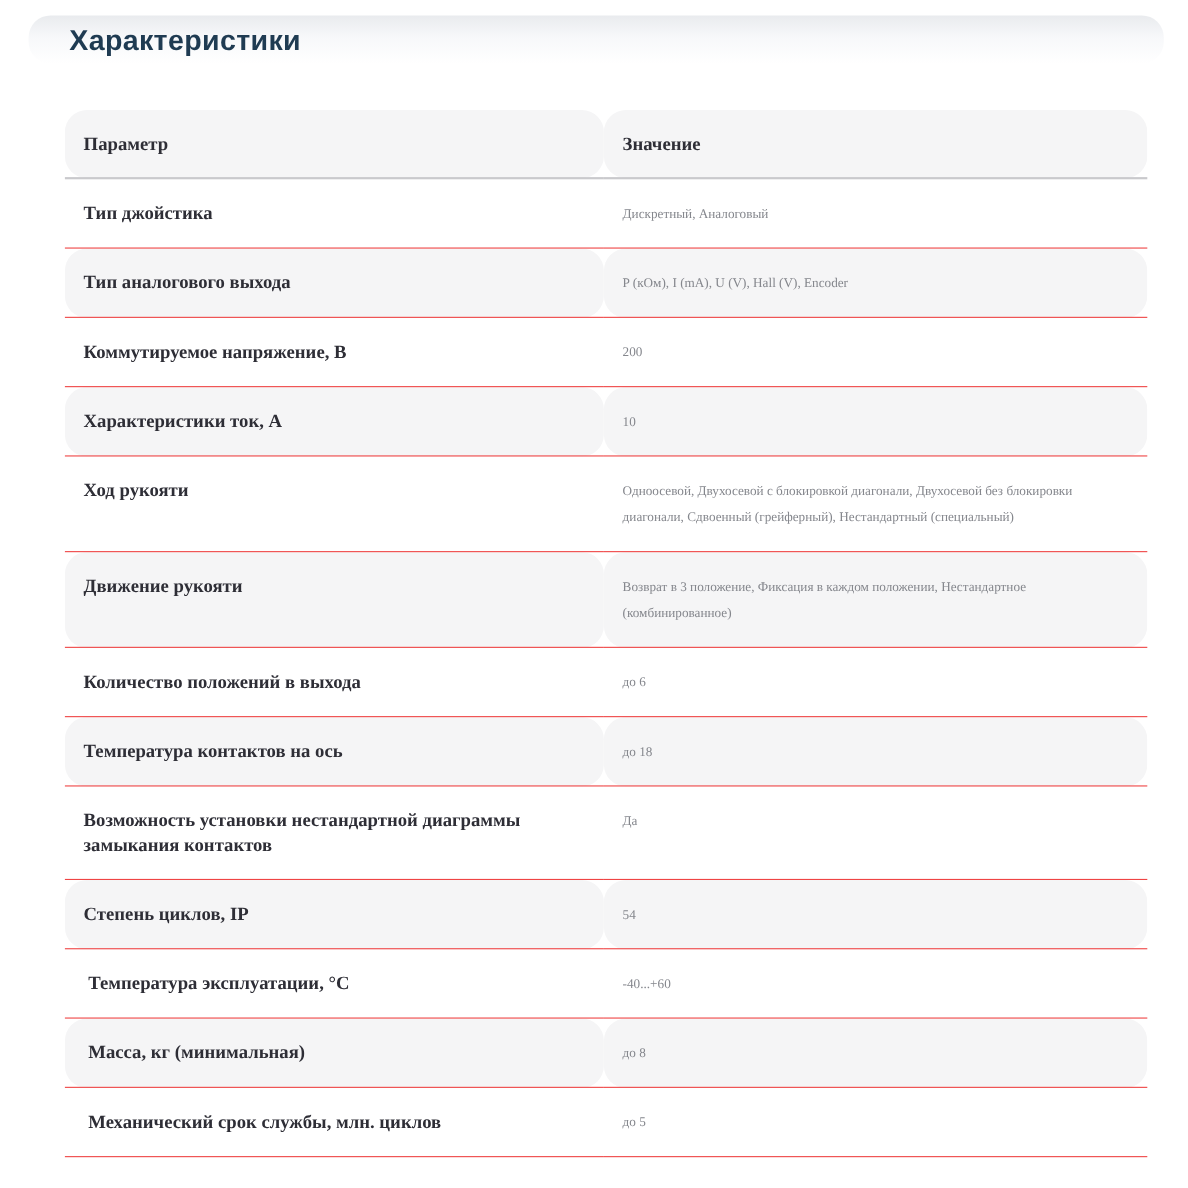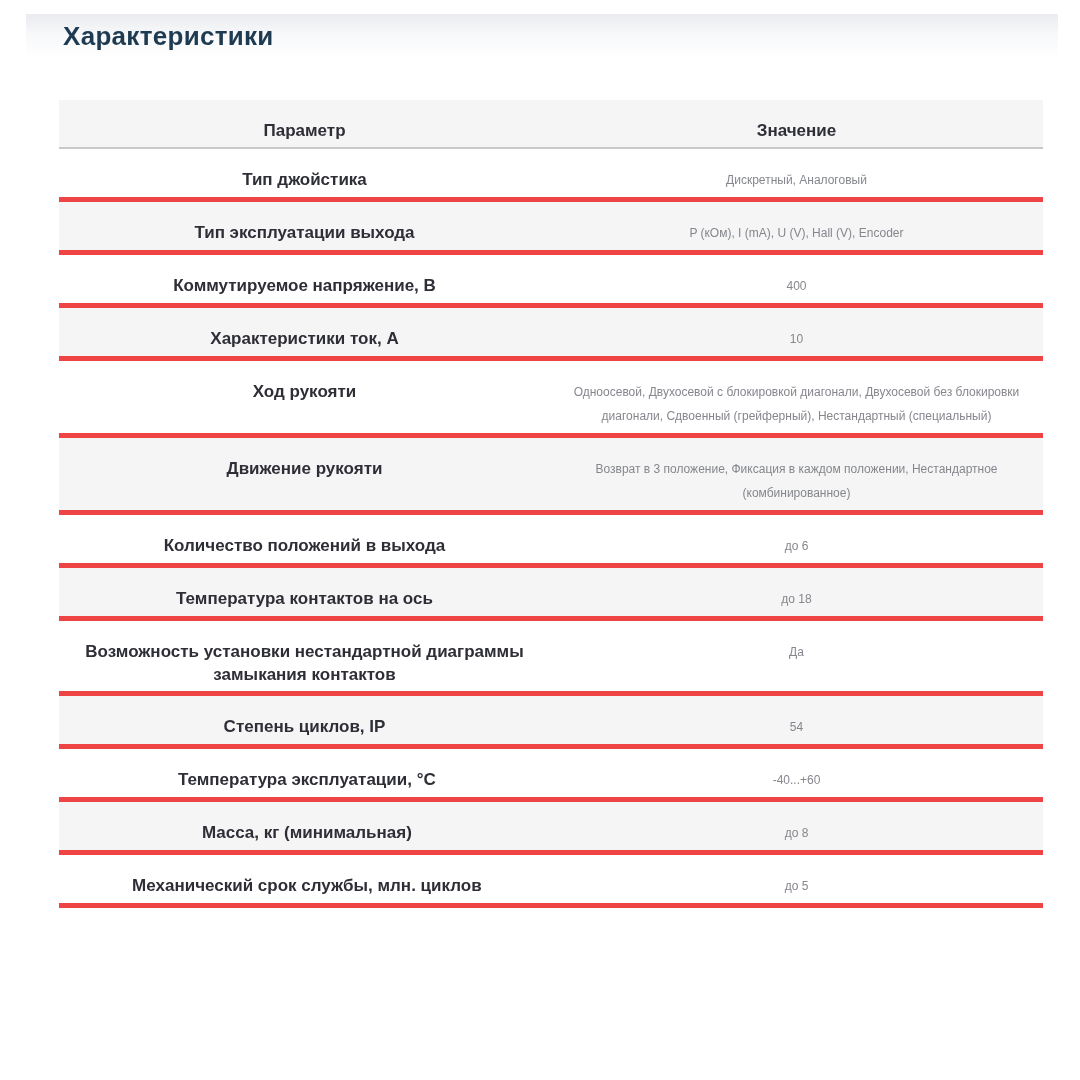--- a/index.html
+++ b/index.html
@@ -1,15 +1,15 @@
 <!DOCTYPE html>
 <html lang="ru"><head>
 <meta charset="utf-8">
 <style>
-  * { margin: 0; padding: 0; box-sizing: border-box; }
+  * { margin: 0; padding: 0; box-sizing: border-box; border-radius: 20px; }
   html, body {
     width: 1080px; height: 1080px;
     background: #ffffff;
     font-family: "Liberation Sans", sans-serif;
     overflow: hidden;
   }
   .page { position: relative; width: 1080px; height: 1080px; background: #ffffff; }
 
   
   .title-band {
@@ -30,37 +30,38 @@
   
   .spec-table {
     position: absolute;
     left: 59px; top: 100px;
     width: 984px;
     border-collapse: collapse;
     table-layout: fixed;
   }
   .spec-table th, .spec-table td {
     vertical-align: top;
-    text-align: center;
-    padding: 19px 16px 5px 17px;
+    text-align: left;
+    padding: 19px 16px 19px 17px;
+    font-family: Liberation Serif, serif;
   }
   .col-param { width: 490px; }
   .spec-table thead tr {
     background: #f5f5f6;
   }
   .spec-table thead th {
     font-size: 17px;
     font-weight: 700;
     color: #2e2e36;
     line-height: 23px;
     border-bottom: 2px solid #c9c9cc;
   }
   .spec-table tbody tr { background: #ffffff; }
   .spec-table tbody tr:nth-child(even) { background: #f5f5f6; }
-  .spec-table tbody td { border-bottom: 5px solid #ef4444; }
+  .spec-table tbody td { border-bottom: 1px solid #ef4444; }
   td.param {
     font-size: 17px;
     font-weight: 700;
     color: #2e2e36;
     line-height: 23px;
   }
   td.value {
     font-size: 12px;
     font-weight: 400;
     color: #85878d;
@@ -83,27 +84,27 @@
         <th class="col-value">Значение</th>
       </tr>
     </thead>
     <tbody id="spec-body">
     <tr>
       <td class="param">Тип джойстика</td>
       <td class="value">Дискретный, Аналоговый</td>
     </tr>
 
     <tr>
-      <td class="param">Тип эксплуатации выхода</td>
+      <td class="param">Тип аналогового выхода</td>
       <td class="value">P (кОм), I (mA), U (V), Hall (V), Encoder</td>
     </tr>
 
     <tr>
       <td class="param">Коммутируемое напряжение, В</td>
-      <td class="value">400</td>
+      <td class="value">200</td>
     </tr>
 
     <tr>
       <td class="param">Характеристики ток, А</td>
       <td class="value">10</td>
     </tr>
 
     <tr>
       <td class="param">Ход рукояти</td>
       <td class="value">Одноосевой, Двухосевой с блокировкой диагонали, Двухосевой без блокировки диагонали, Сдвоенный (грейферный), Нестандартный (специальный)</td>

